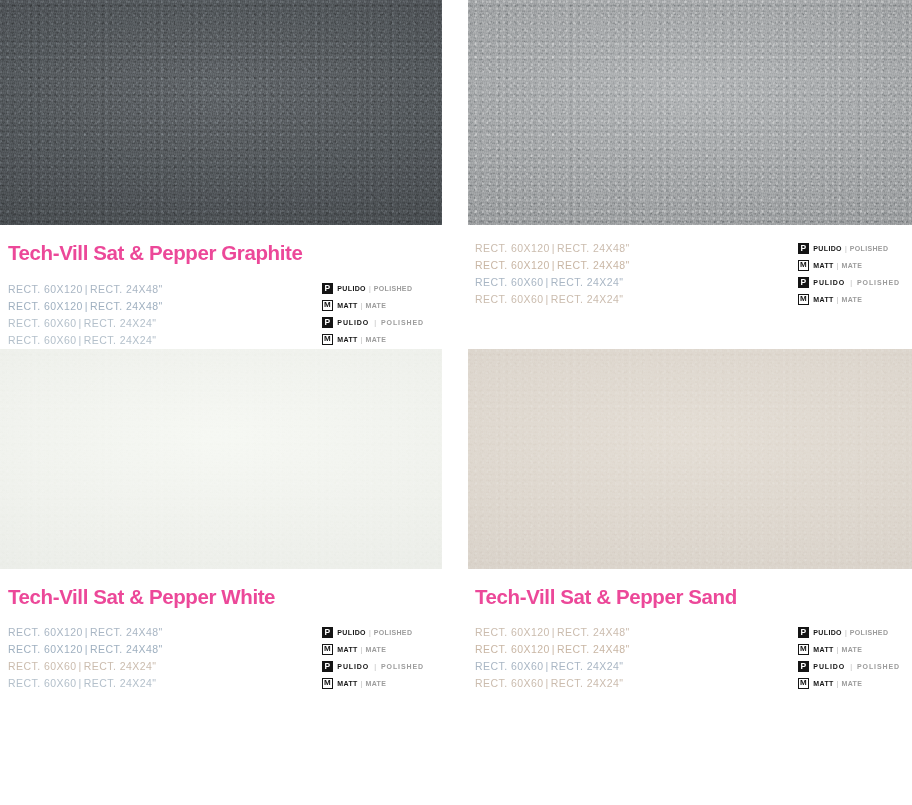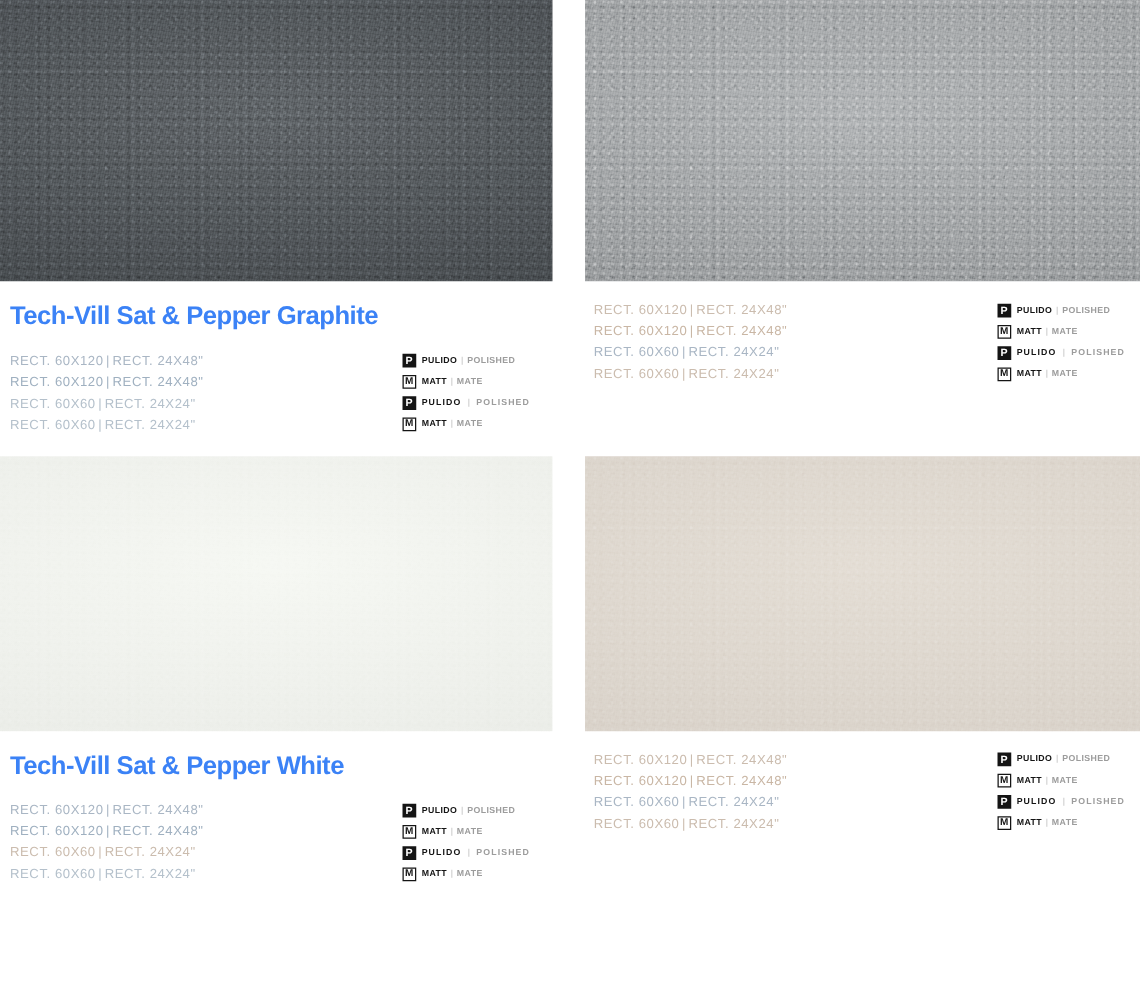--- a/index.html
+++ b/index.html
@@ -28,21 +28,21 @@
     row-gap: 0;
     width: 912px;
   }
 
   .card {
     position: relative;
     width: 100%;
   }
 
   
-  .card.row2 { margin-top: 16px; }
+  .card.row2 { }
 
   
   .swatch {
     width: 100%;
     height: 225px;
     position: relative;
     overflow: hidden;
     background-color: #cccccc;
   }
   .card.row2 .swatch { height: 220px; }
@@ -83,21 +83,21 @@
   
   .card-body {
     padding: 0 8px;
   }
   .card.col2 .card-body { padding-left: 7px; }
 
   .product-title {
     font-size: 20.5px;
     font-weight: 700;
     letter-spacing: -0.4px;
-    color: #3b82f6;
+    color: #ec4899;
     margin-top: 16px;
     margin-bottom: 0;
     line-height: 1.2;
     white-space: nowrap;
   }
 
   .spec-area {
     display: flex;
     justify-content: flex-start;
     margin-top: 15px;
@@ -319,20 +319,21 @@
           </div>
         </div>
       </div>
       <div class="card row2 col2">
         <div class="swatch pale" style="background-color: rgb(227, 220, 211);">
           <div class="tex v"></div>
           <div class="tex a"></div>
           <div class="tex b"></div>
         </div>
         <div class="card-body">
+          <h2 class="product-title">Tech-Vill Sat &amp; Pepper Sand</h2>
           <div class="spec-area">
             <div class="spec-list">
               <div class="spec-line tone-warm-a"><span>RECT. 60X120</span><span class="sep">|</span><span>RECT. 24X48"</span></div>
               <div class="spec-line tone-warm-b"><span>RECT. 60X120</span><span class="sep">|</span><span>RECT. 24X48"</span></div>
               <div class="spec-line tone-cool-a"><span>RECT. 60X60</span><span class="sep">|</span><span>RECT. 24X24"</span></div>
               <div class="spec-line tone-warm-a"><span>RECT. 60X60</span><span class="sep">|</span><span>RECT. 24X24"</span></div>
             </div>
             <div class="badge-list">
               <div class="badge">
                 <span class="badge-mark">P</span>

